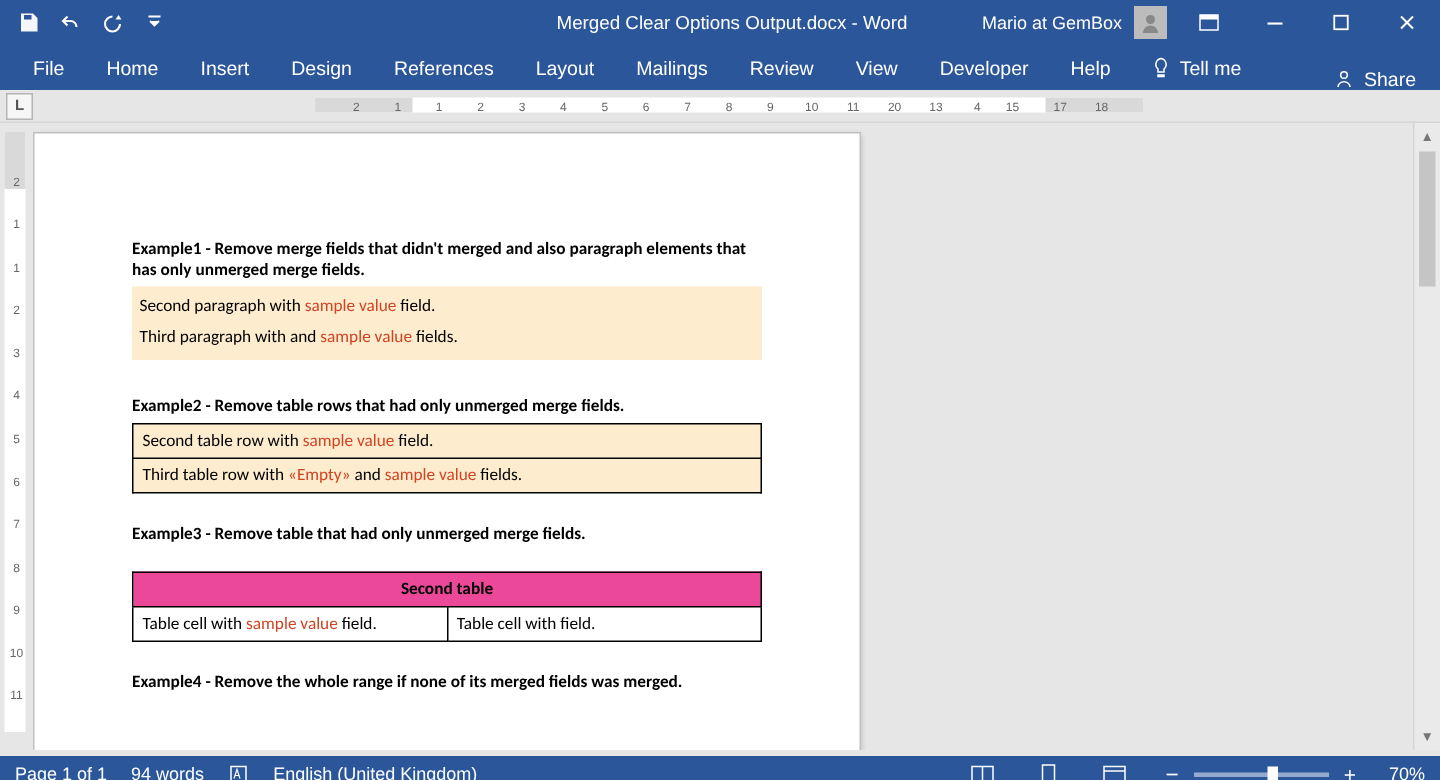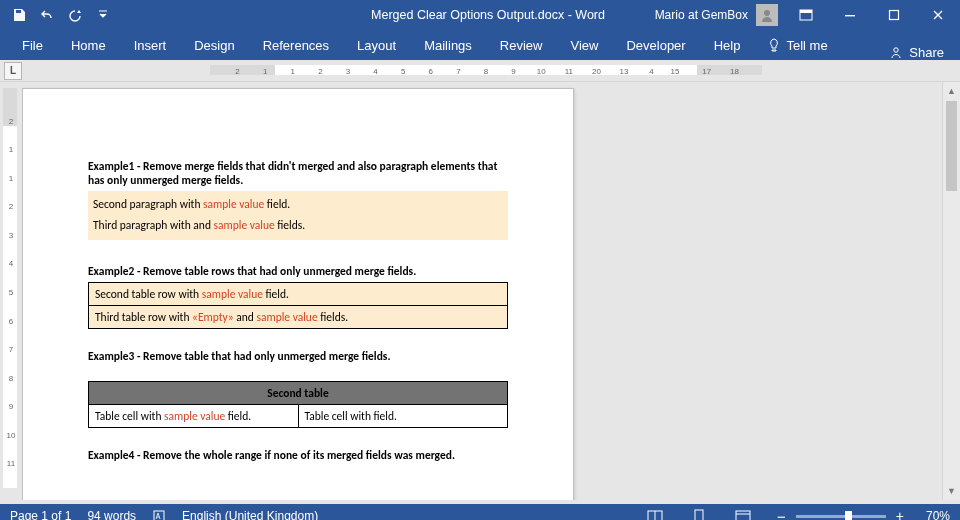--- a/index.html
+++ b/index.html
@@ -123,21 +123,21 @@
     font-size: 11.5px;
     color: #000;
     min-height: 700px;
   }
   .heading { font-weight: bold; margin-bottom: 4px; }
   .hl-block { background: #fdecce; padding: 3px 5px; line-height: 1.5; margin-bottom: 10px; }
   .hl-block p { padding: 2px 0; }
   .sv { color: #d14424; }
   .tbl { border-collapse: collapse; width: 100%; margin-bottom: 6px; }
   .tbl td, .tbl th { border: 1px solid #000; padding: 4px 6px; font-size: 11.5px; font-weight: normal; text-align: left; }
-  .tbl .hdr { background: #737373; font-weight: bold; text-align: center; }
+  .tbl .hdr { background: #ec4899; font-weight: bold; text-align: center; }
   .tbl .hl { background: #fdecce; }
   .sp { height: 14px; }
   
   .vscroll {
     width: 18px; background: #eaeaea; border-left:1px solid #d5d5d5;
     display:flex; flex-direction:column;
   }
   .vscroll .sbtn { height:18px; display:flex;align-items:center;justify-content:center;font-size:9px;color:#777; }
   .vscroll .thumb { flex:0 0 90px; background:#c5c5c5; margin:1px 3px; border-radius:0; }
   .vscroll .track { flex:1; }

